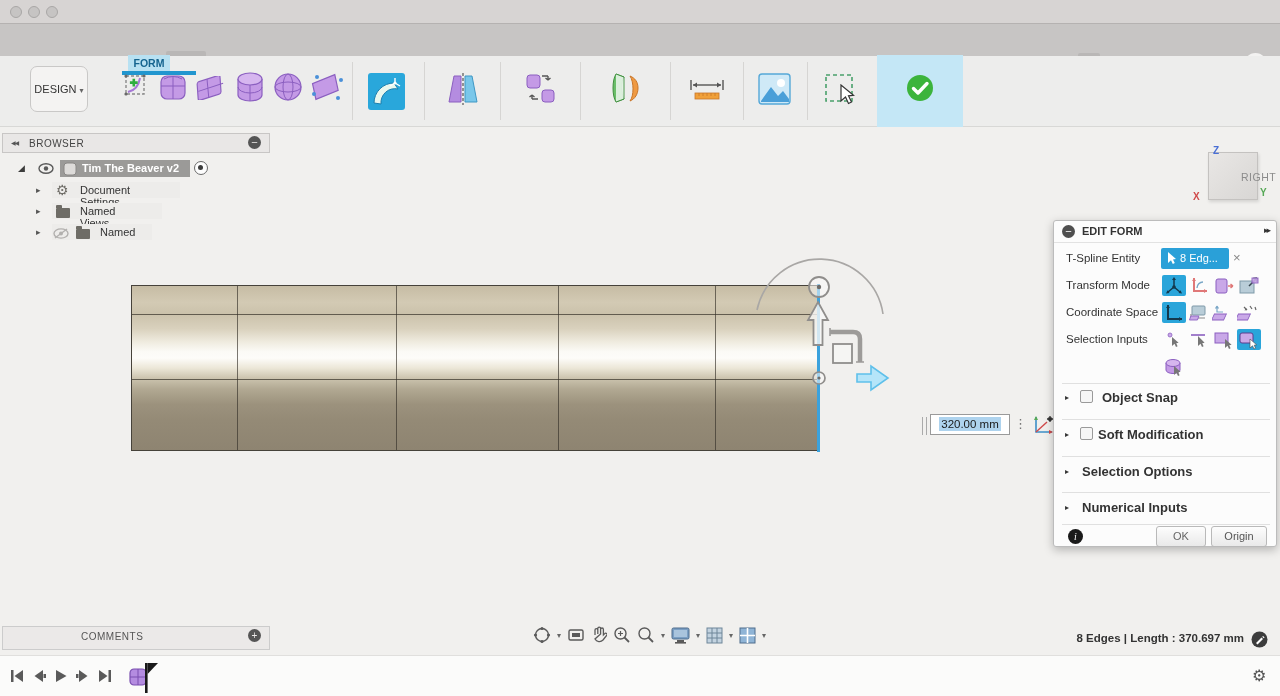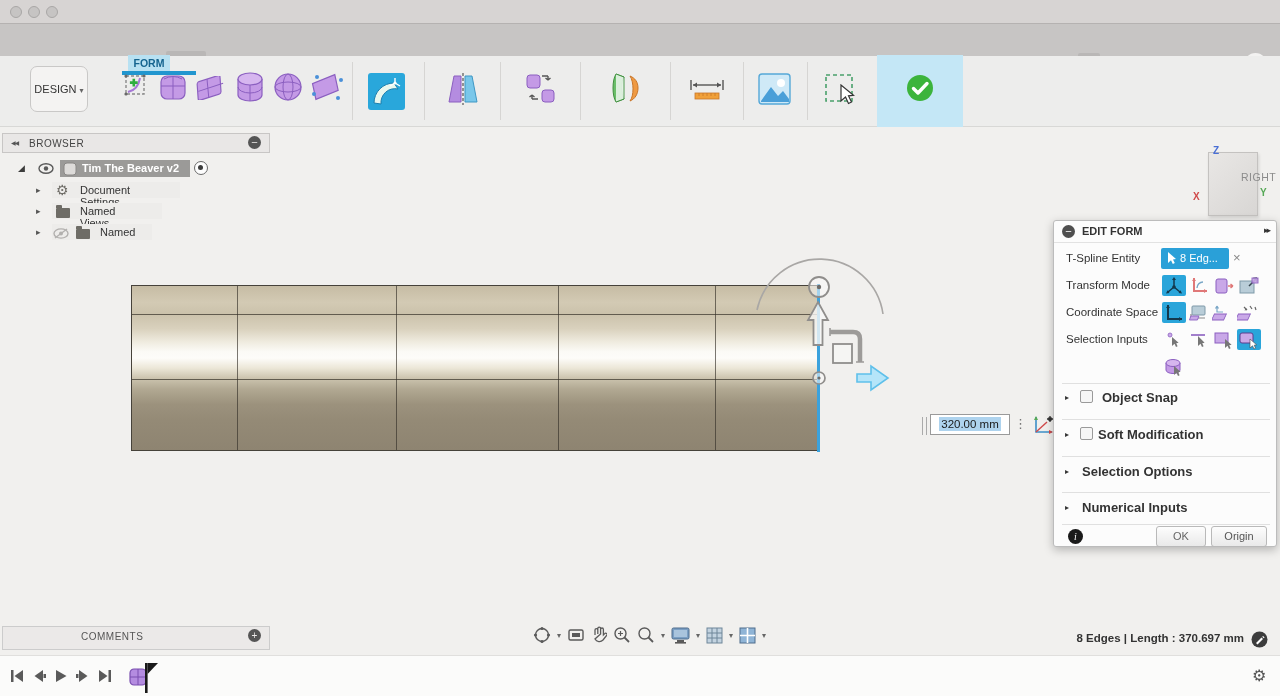--- a/index.html
+++ b/index.html
@@ -33,21 +33,21 @@
   .canvas { position:absolute; left:0; top:127px; width:1280px; height:528px; background:#f1f0ee; }
 
   
   .browser-hdr { position:absolute; left:2px; top:6px; width:268px; height:20px; background:#e9e7e6; border:1px solid #c8c6c5; font-size:10px; color:#444; }
   .btree-row { position:absolute; left:0; height:17px; font-size:11px; color:#333; }
   .btree-bg { position:absolute; background:#edecea; height:16px; }
   .folder { display:inline-block; width:14px; height:10px; background:#6e6c66; border-radius:1px; position:relative; }
   .folder:before { content:""; position:absolute; left:0; top:-3px; width:6px; height:3px; background:#6e6c66; border-radius:1px 1px 0 0; }
 
   
-  .viewcube { position:absolute; left:1208px; top:25px; width:50px; height:64px; background:linear-gradient(135deg,#e9e7e5,#d8d6d4); border:1px solid #c4c2c0; box-shadow:1px 2px 3px rgba(0,0,0,.12); color:#8b8b8b; font-size:10.5px; text-align:center; line-height:48px; letter-spacing:.5px;padding-left:32px; }
+  .viewcube { position:absolute; left:1208px; top:25px; width:50px; height:48px; background:linear-gradient(135deg,#e9e7e5,#d8d6d4); border:1px solid #c4c2c0; box-shadow:1px 2px 3px rgba(0,0,0,.12); color:#8b8b8b; font-size:10.5px; text-align:center; line-height:48px; letter-spacing:.5px;padding-left:32px; }
   .axis-label { position:absolute; font-size:10px; font-weight:bold; }
 
   
   .model { position:absolute; left:131px; top:158px; width:688px; height:166px;
     background:linear-gradient(180deg,#c6bca4 0%,#d3cab4 10%,#cbc2ab 17%,#d9d1bd 26%,#efebdf 34%,#fbfaf6 40%,#fdfcf9 44%,#ece7d8 50%,#cdc5b0 56%,#b1a892 63%,#9c927d 72%,#948a76 82%,#8e8471 100%);
     border:1px solid #46423a; border-right:none; }
   .gl-v { position:absolute; top:0; width:1px; height:100%; background:rgba(52,48,40,.65); }
   .gl-h { position:absolute; left:0; height:1px; width:100%; background:rgba(52,48,40,.7); }
   .sel-edge { position:absolute; left:817px; top:157px; width:3px; height:168px; background:#3ba2dd; }
 

